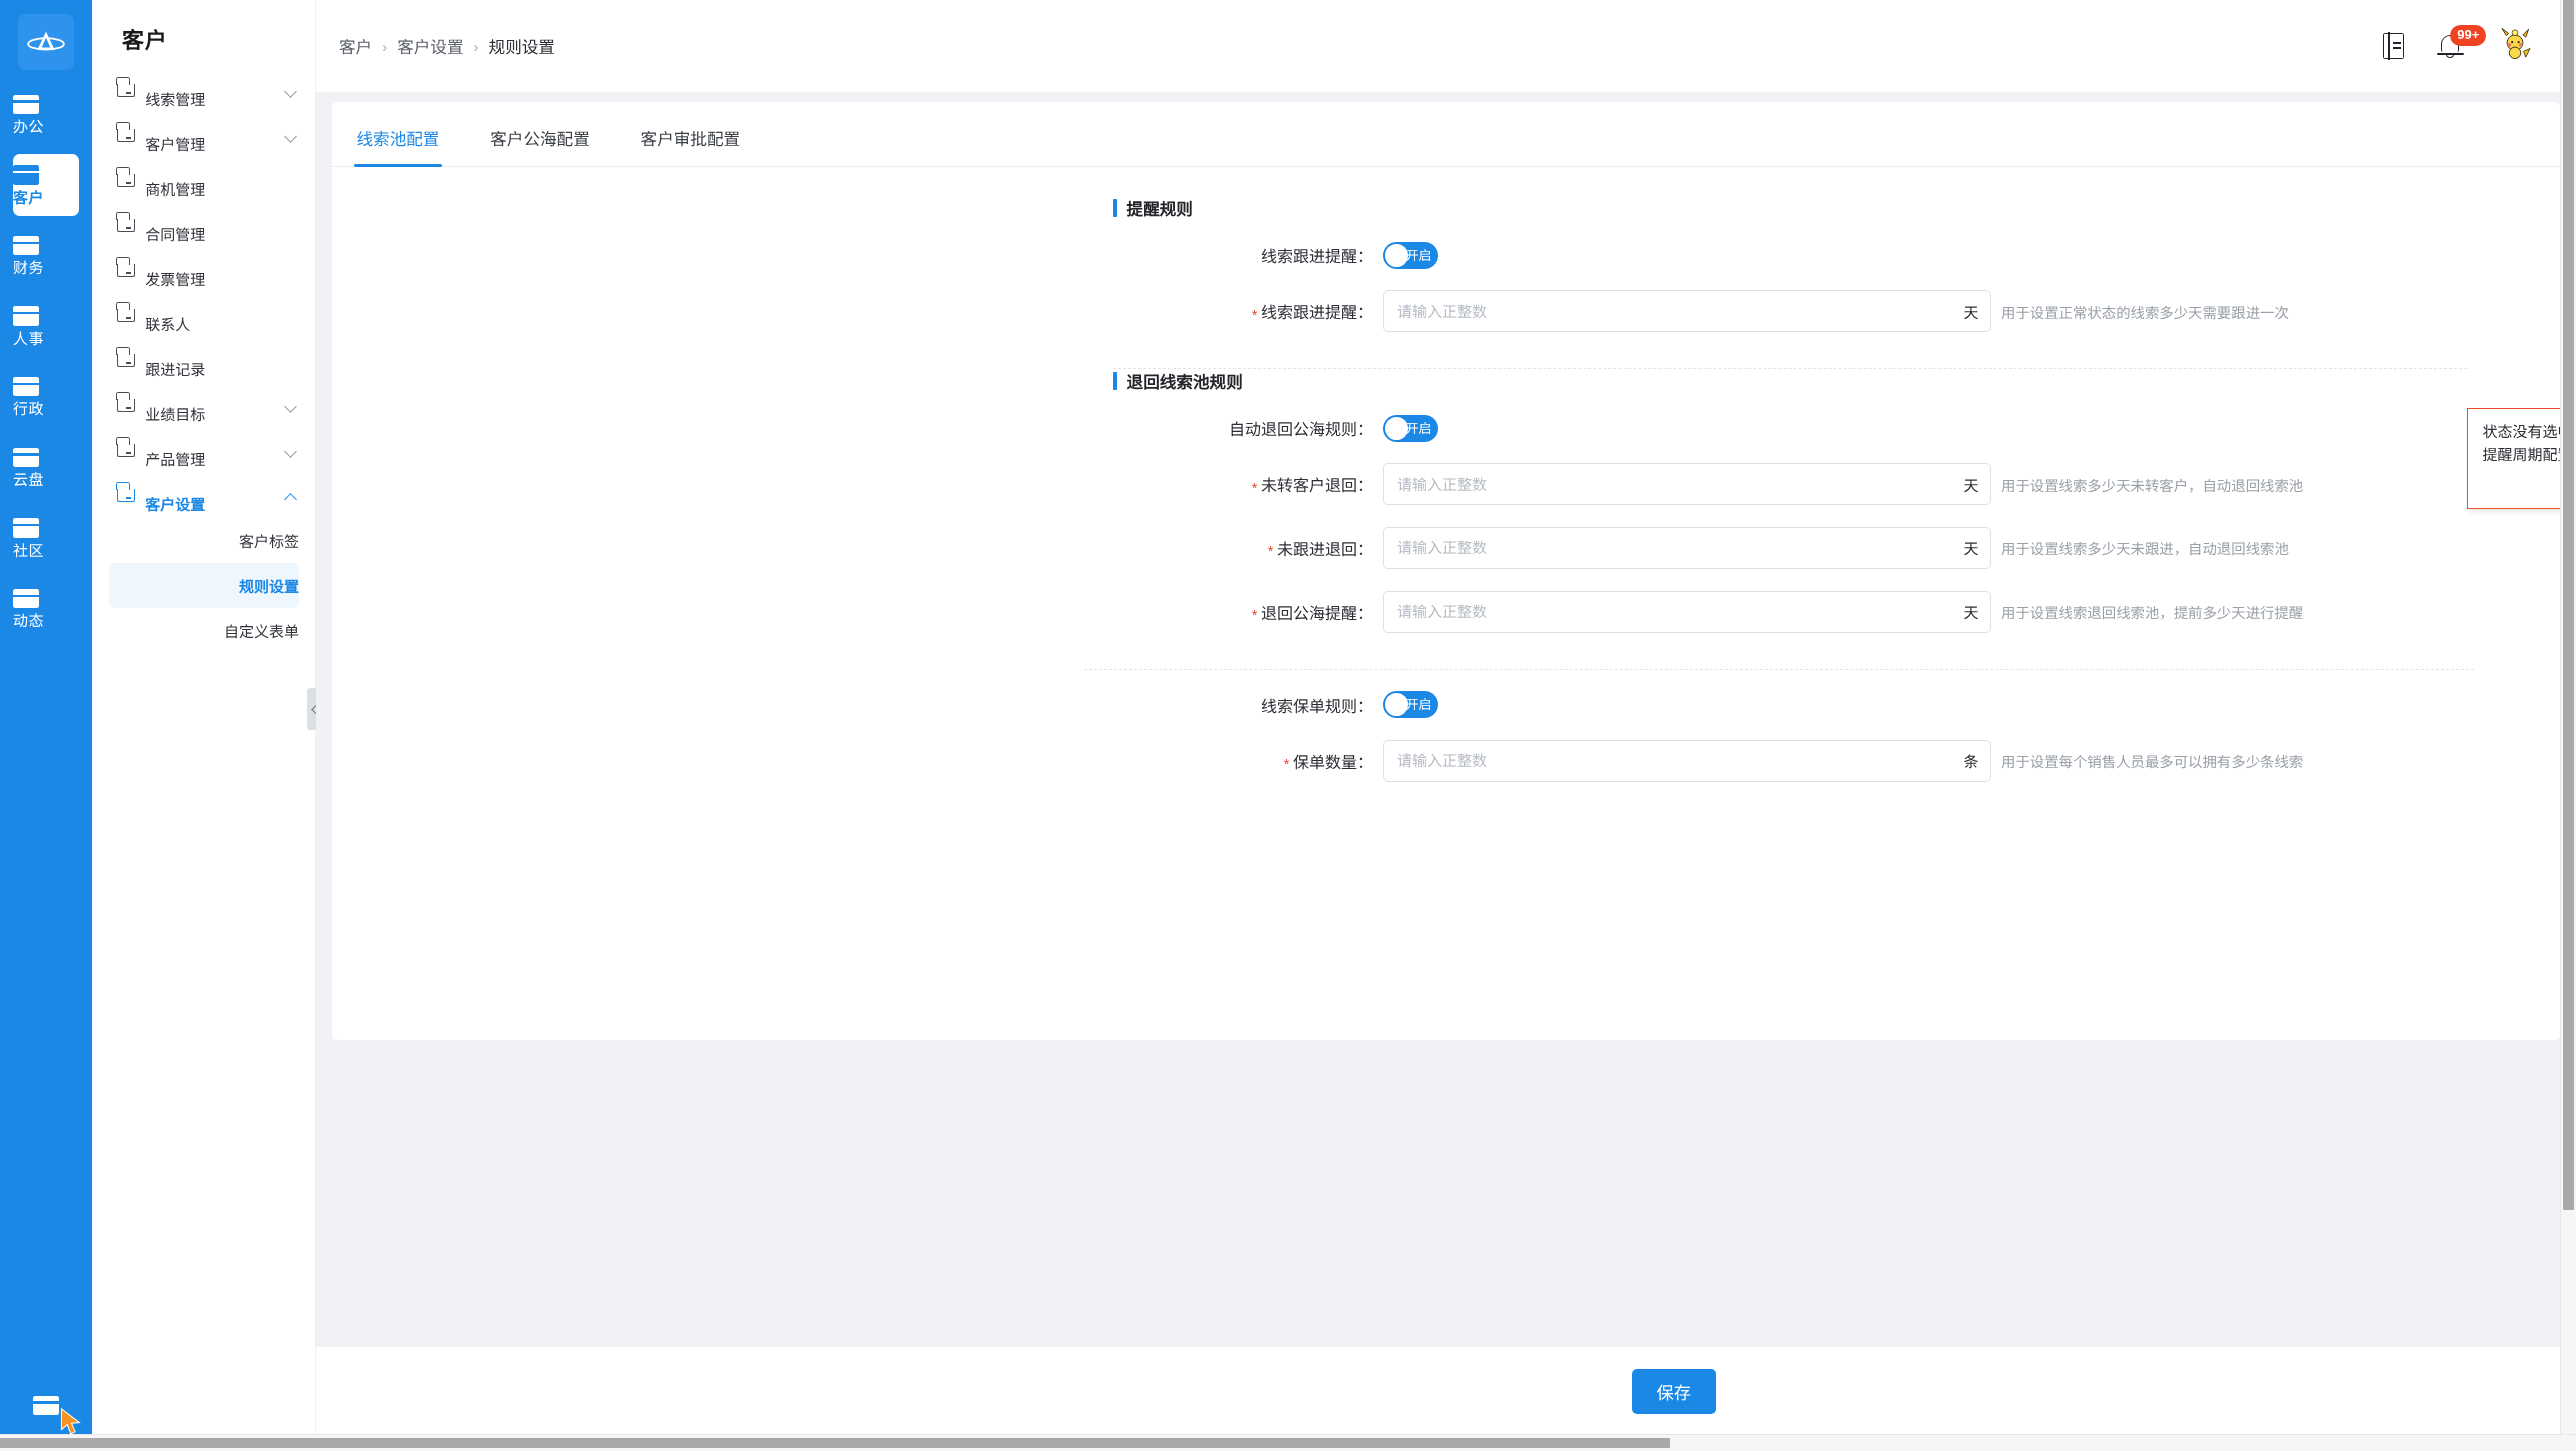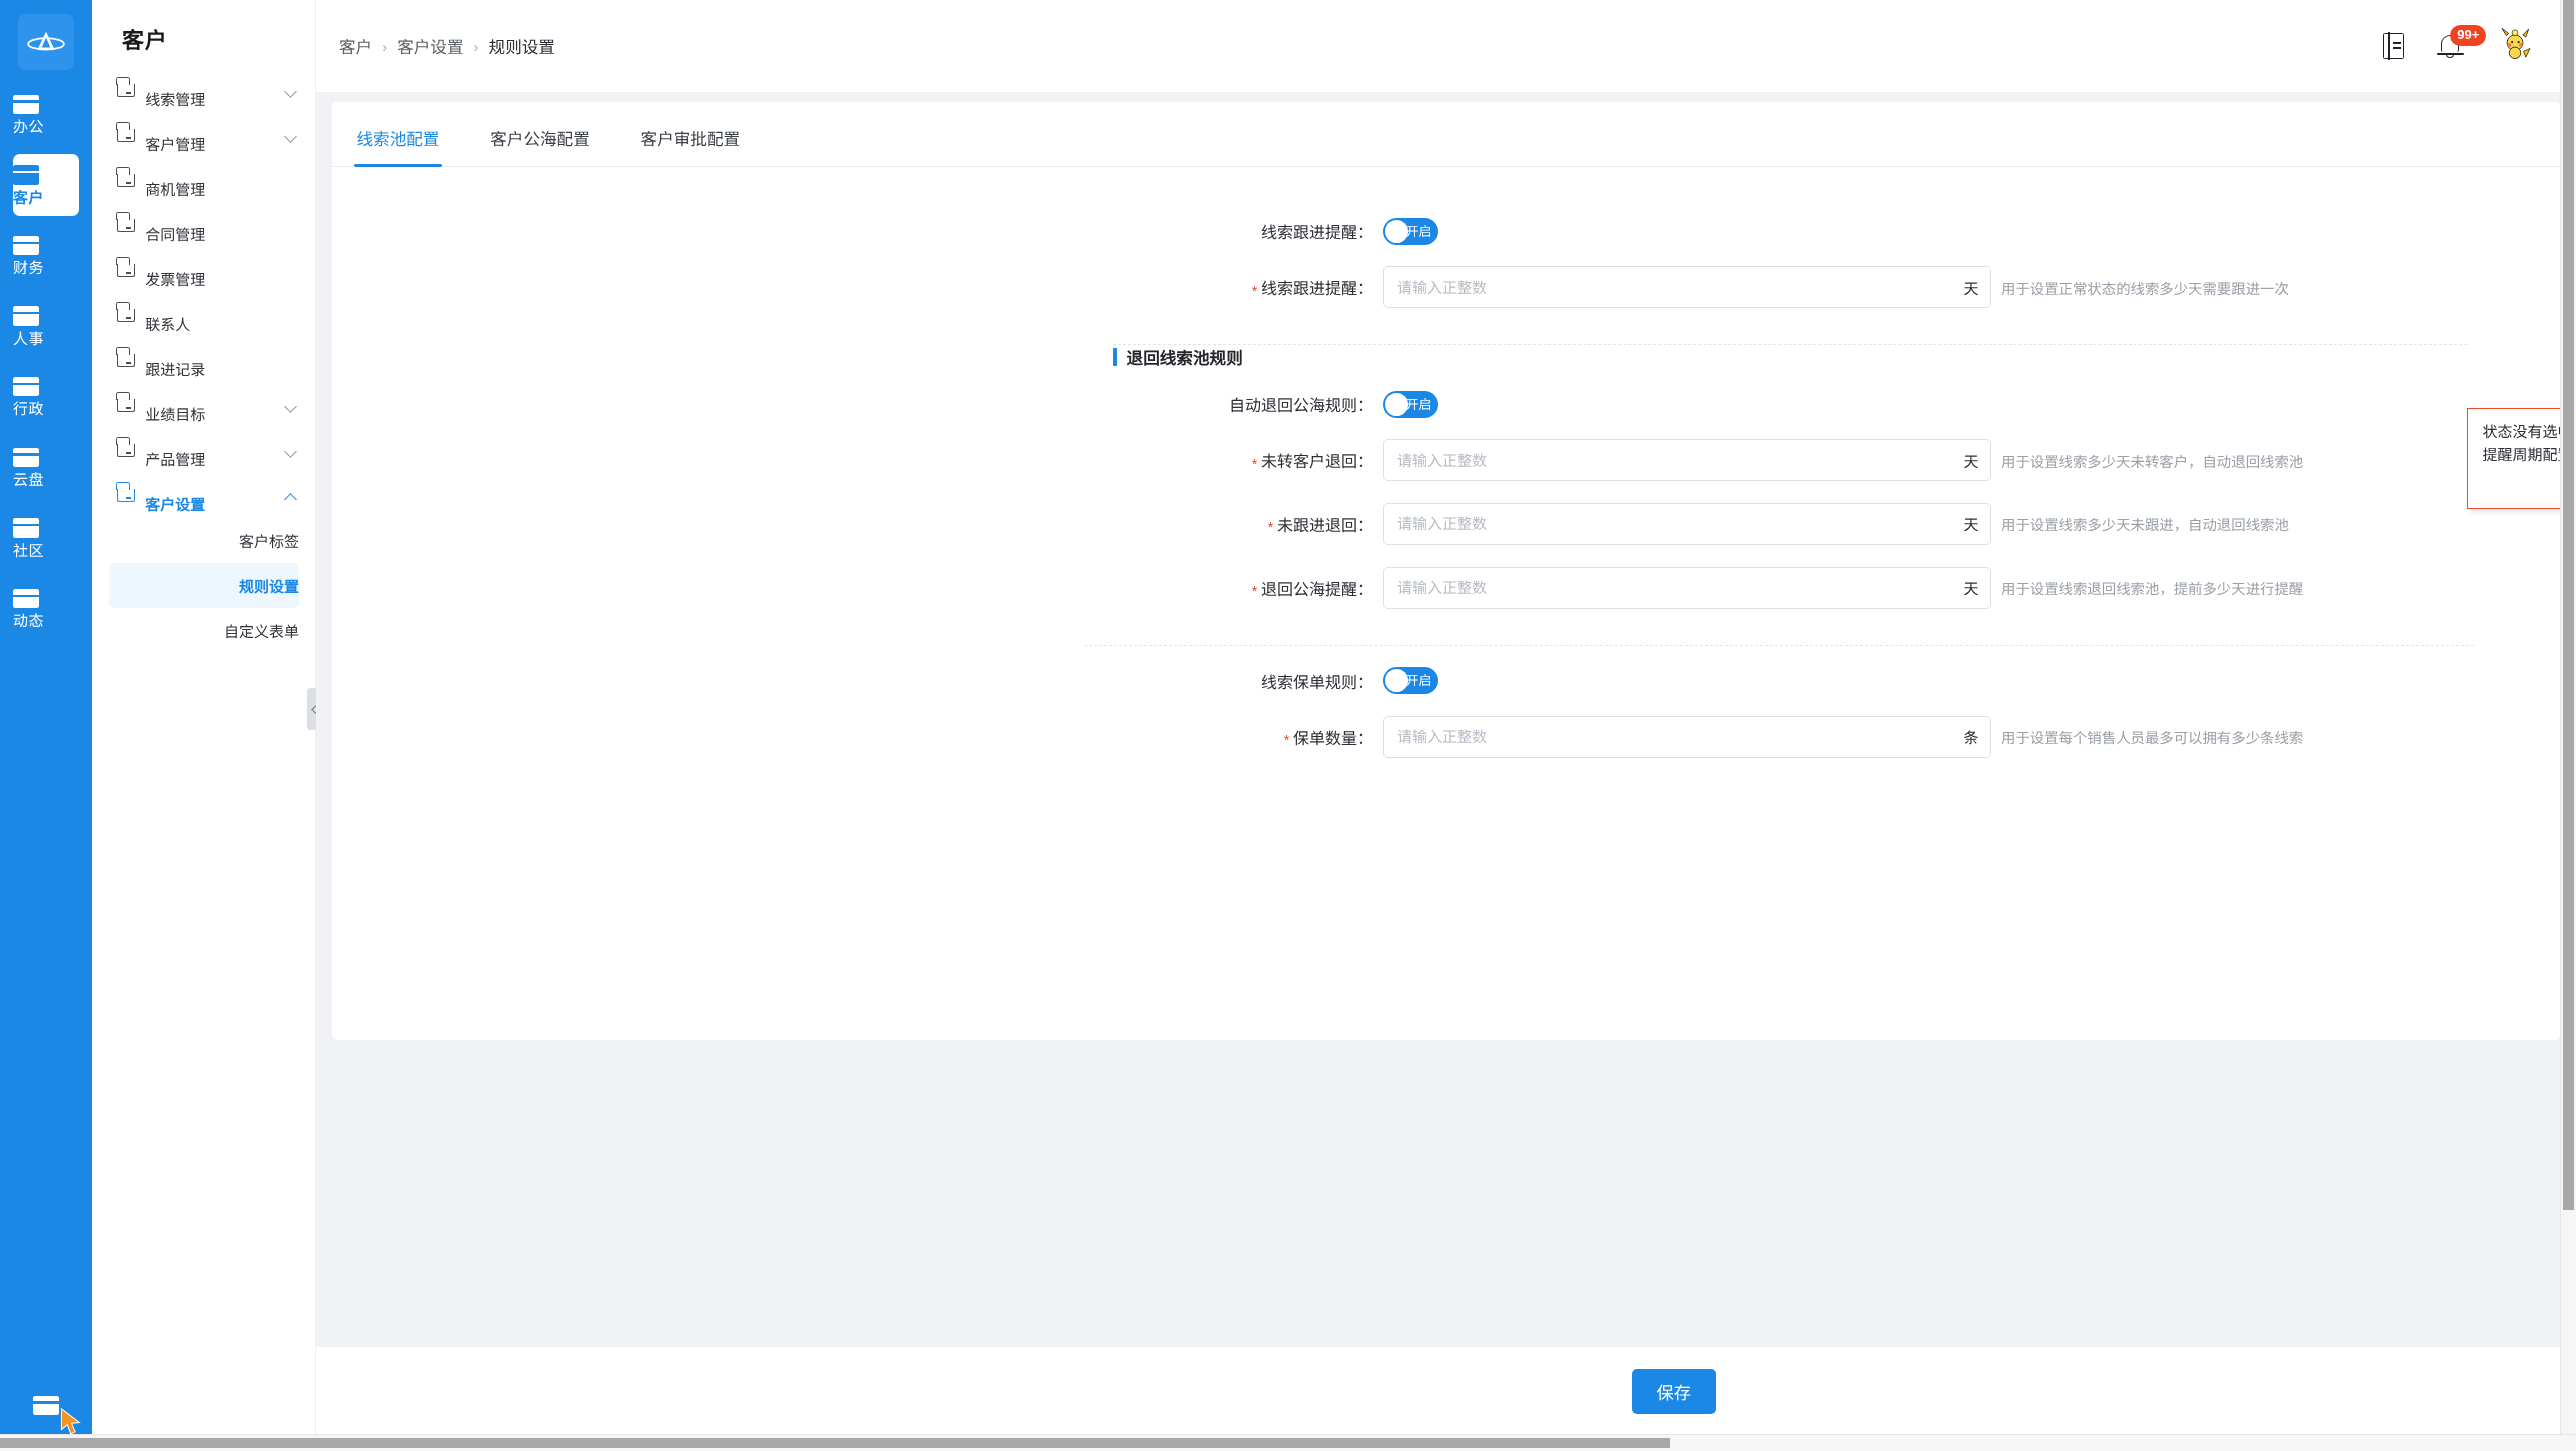--- a/index.html
+++ b/index.html
@@ -419,20 +419,24 @@
     <div class="content-scroll">
       <div class="card">
 
         <div class="tabs" id="tabs">
             <div class="tab active">线索池配置</div>
             <div class="tab">客户公海配置</div>
             <div class="tab">客户审批配置</div>
           </div>
 
         <div class="form-body" id="form-body">
+            <div class="sec-title">
+              <span class="sec-bar"></span>
+              <span>提醒规则</span>
+            </div>
             <div class="row">
               <div class="row-label"><span>线索跟进提醒：</span></div>
               <div class="switch">
                 <span class="knob"></span>
                 <span class="sw-text">开启</span>
               </div>
             </div>
             <div class="row">
               <div class="row-label"><span class="req">*</span><span>线索跟进提醒：</span></div>
               <div class="field">

